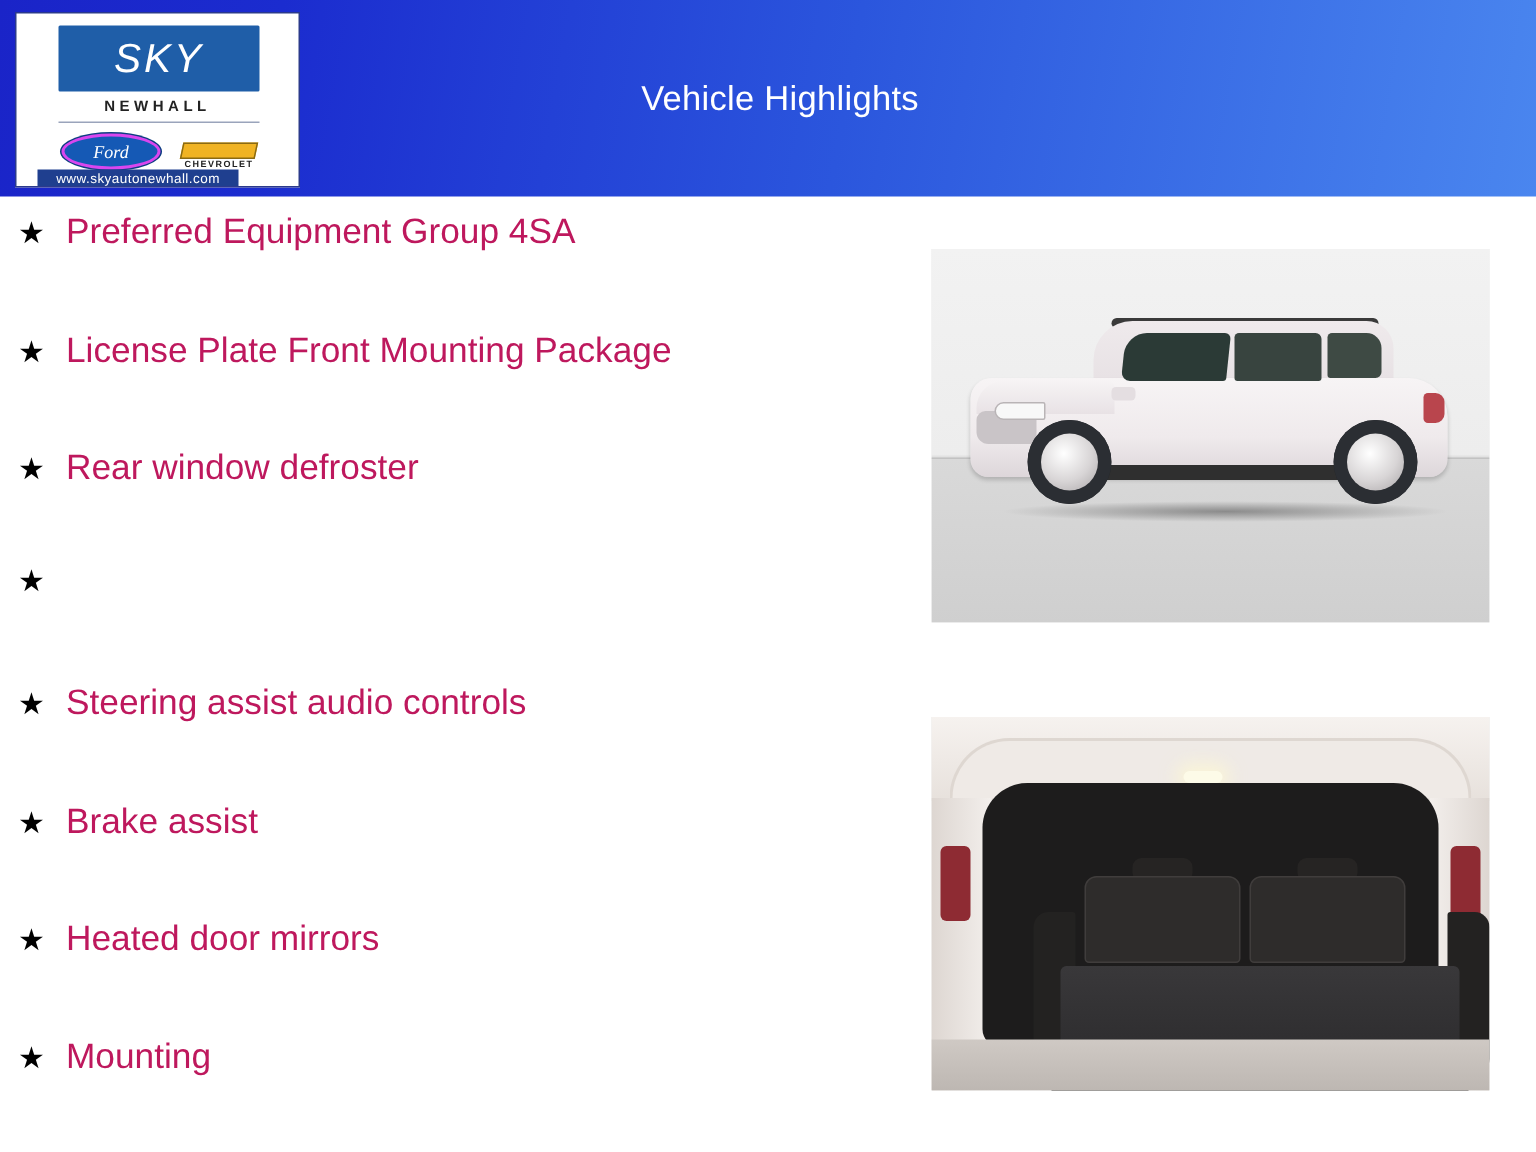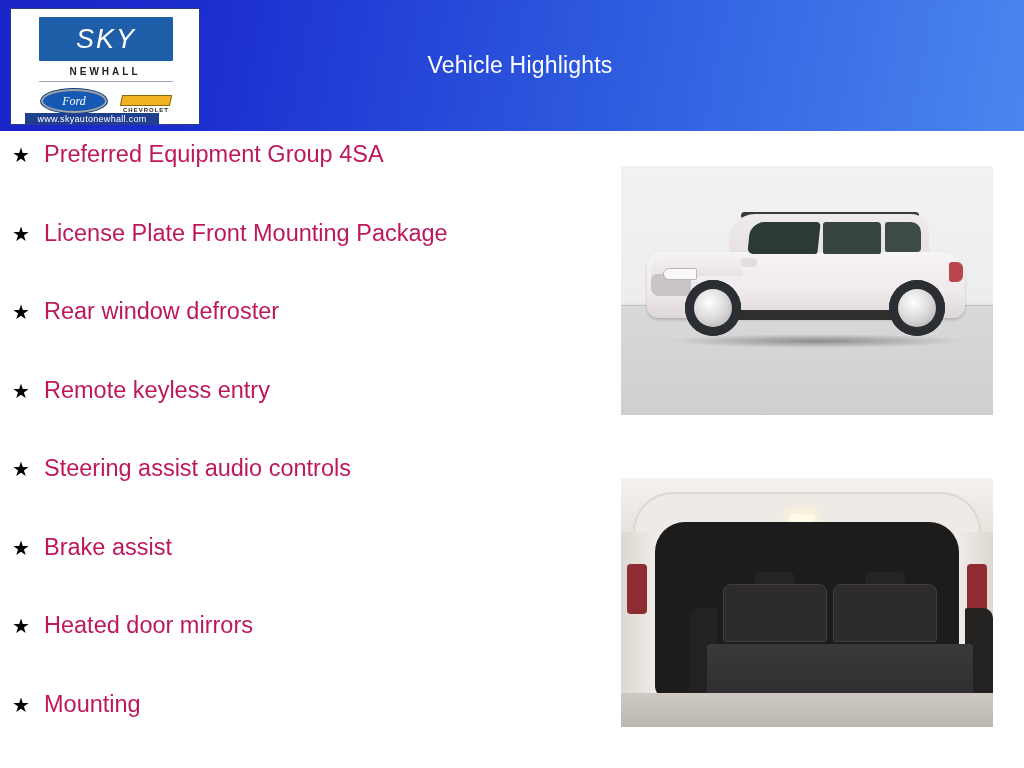--- a/index.html
+++ b/index.html
@@ -74,21 +74,21 @@
     position: absolute;
     left: 28px; top: 72px;
     width: 134px; height: 1px;
     background: #9aa4bb;
   }
   .logo-ford {
     position: absolute;
     left: 30px; top: 80px;
     width: 66px; height: 24px;
     background: #1559b5;
-    border: 2px solid #a3a3a3;
+    border: 2px solid #d946ef;
     border-radius: 50% / 50%;
     box-shadow: 0 0 0 1px #0d3d82;
   }
   .logo-ford span {
     display: block;
     text-align: center;
     color: #ffffff;
     font-size: 12px;
     font-style: italic;
     font-family: "Liberation Serif", serif;
@@ -355,21 +355,20 @@
       <span class="feature-text">License Plate Front Mounting Package</span>
     </div>
 
     <div class="feature-row">
       <span class="bullet">★</span>
       <span class="feature-text">Rear window defroster</span>
     </div>
 
     <div class="feature-row">
       <span class="bullet">★</span>
-      <span class="feature-text">Remote keyless entry</span>
     </div>
 
     <div class="feature-row">
       <span class="bullet">★</span>
       <span class="feature-text">Steering assist audio controls</span>
     </div>
 
     <div class="feature-row">
       <span class="bullet">★</span>
       <span class="feature-text">Brake assist</span>

